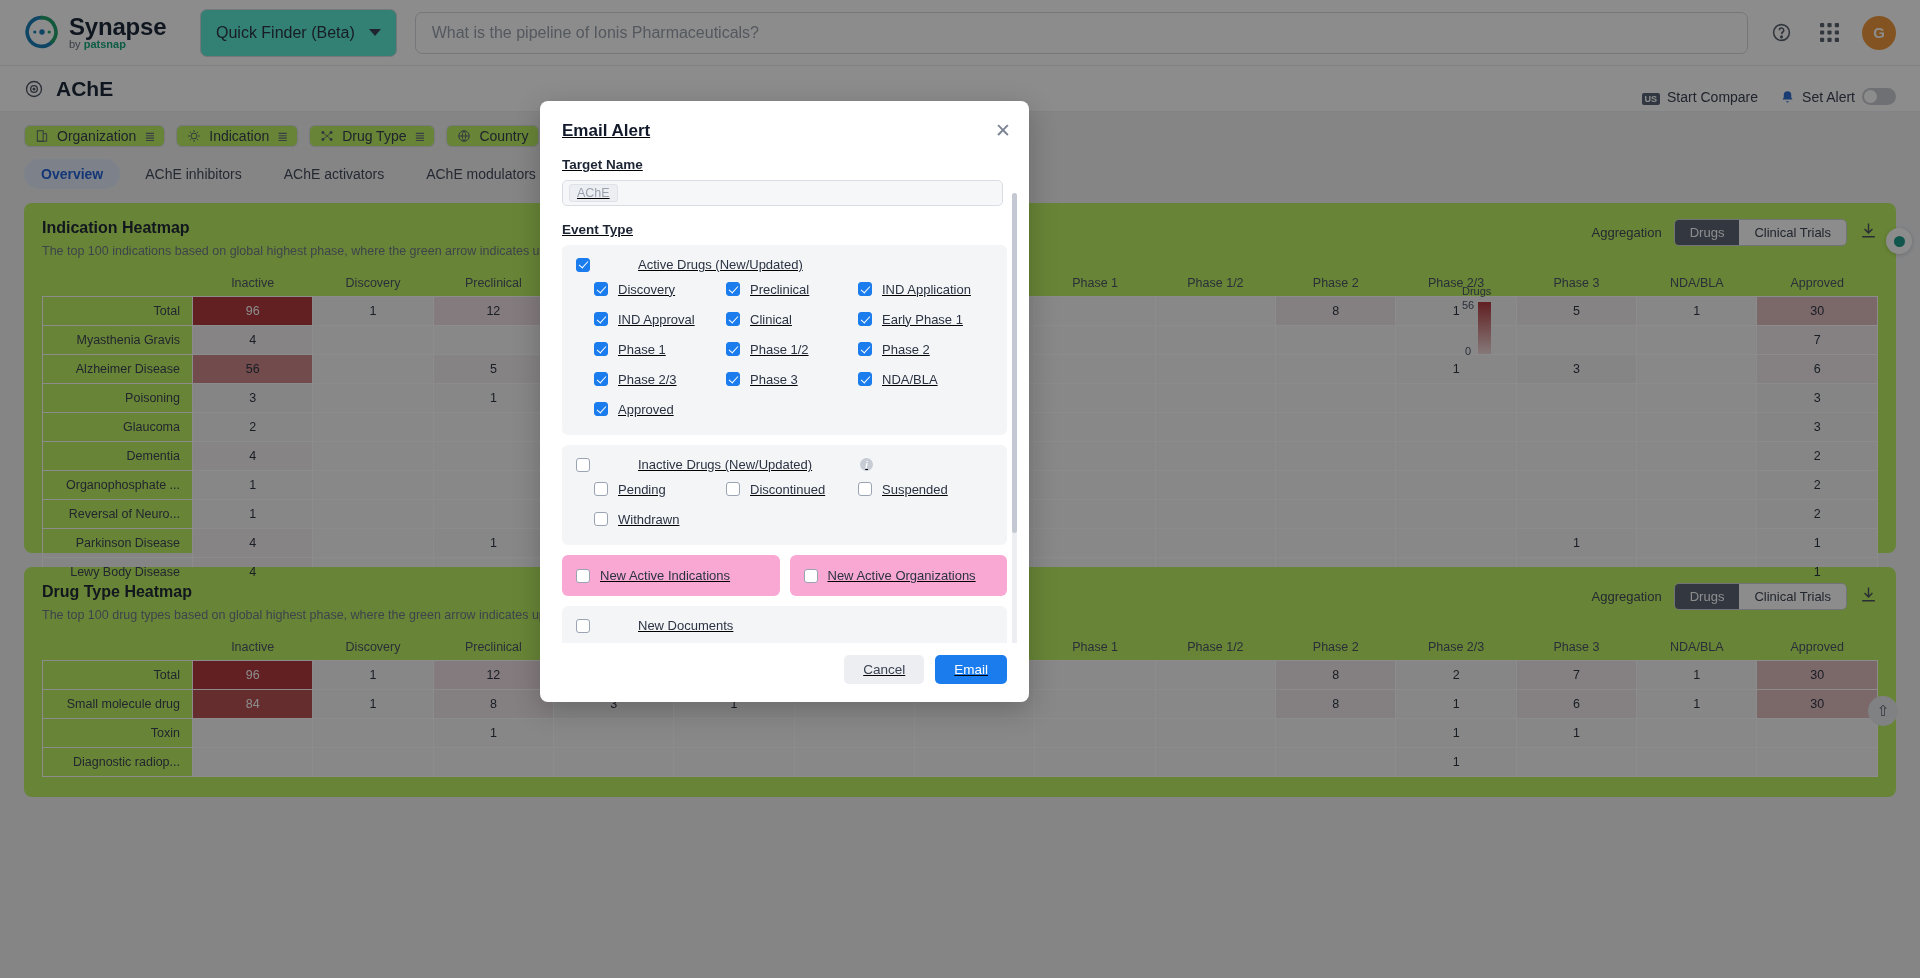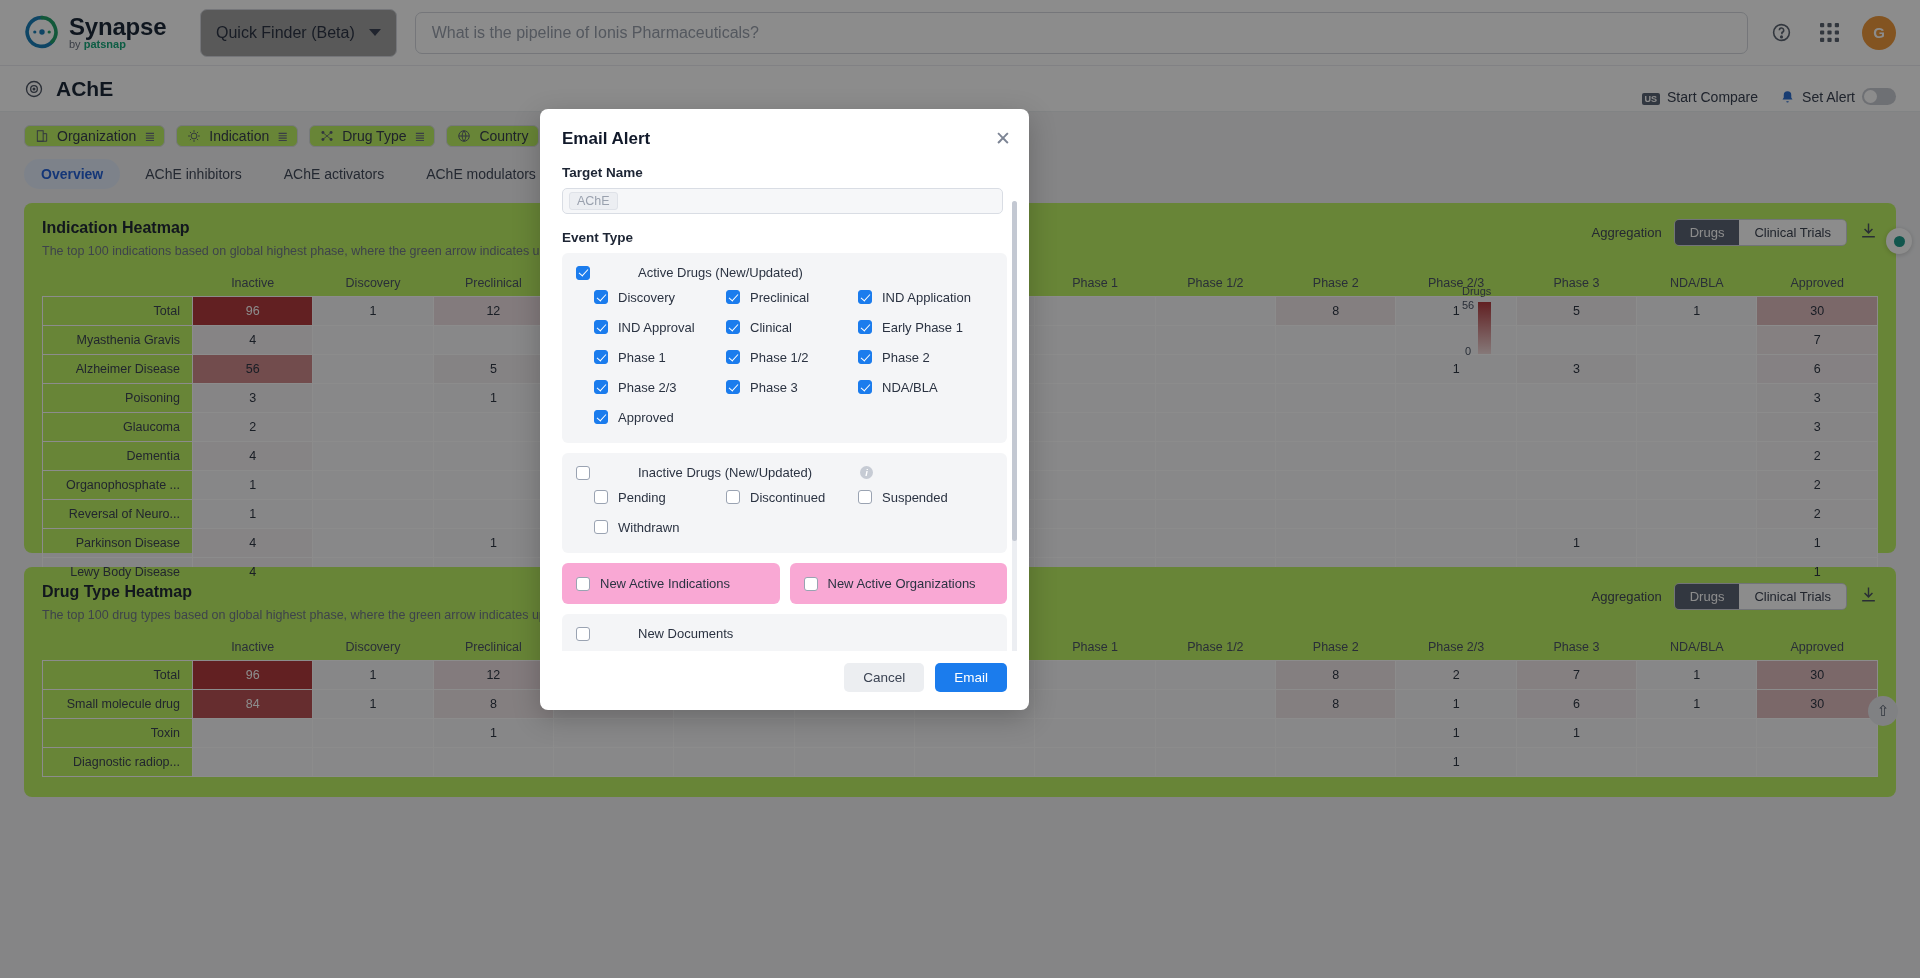--- a/index.html
+++ b/index.html
@@ -22,21 +22,21 @@
   .logo-wrap { display: flex; align-items: center; gap: 9px; width: 158px; }
   .logo-mark { width: 36px; height: 36px; flex: none; }
   .logo-text { line-height: 1.05; }
   .logo-title { font-size: 24px; font-weight: 600; color: #1d2939; letter-spacing: -.2px; }
   .logo-sub { font-size: 11px; color: #6b7280; }
   .logo-sub b { color: #19a97c; font-weight: 700; }
 
   .finder {
     height: 48px; min-width: 178px; border: 1px solid #d5d8de; border-radius: 7px;
     display: flex; align-items: center; justify-content: space-between;
-    padding: 8px 15px; font-size: 16px; color: #2c3444; background: #a3a3a3; gap: 14px;
+    padding: 8px 15px; font-size: 16px; color: #2c3444; background: #5eead4; gap: 14px;
   }
   .caret { width: 0; height: 0; border-left: 6px solid transparent;
            border-right: 6px solid transparent; border-top: 7px solid #3b4354; }
 
   .searchbar {
     flex: 1; height: 42px; border: 1px solid #d5d8de; border-radius: 7px;
     display: flex; align-items: center; padding: 0 16px; background: #fff;
   }
   .searchbar .ph { flex: 1; font-size: 16px; color: #9aa1ad; }
   .icon-btn { width: 30px; height: 30px; display: flex; align-items: center;
@@ -108,23 +108,23 @@
              display:flex; align-items:center; justify-content:center; }
   .chatdot span { width: 11px; height: 11px; border-radius: 50%; background: #1f9d8c; }
   .uparrow { position: absolute; right: 22px; bottom: 252px; width: 30px; height: 30px;
              border-radius: 50%; background: #e9ebef; display:flex; align-items:center;
              justify-content:center; color:#5a6372; font-size:15px; }
 
   
   .overlay { position: absolute; inset: 0; background: rgba(0,0,0,.45); }
 
   .modal {
-    position: absolute; left: 540px; top: 109px; width: 489px; height: 601px;
+    position: absolute; left: 540px; top: 101px; width: 489px; height: 601px;
     background: #fff; border-radius: 8px; box-shadow: 0 8px 28px rgba(0,0,0,.22);
-    display: flex; flex-direction: column; overflow: hidden;
+    display: flex; flex-direction: column; overflow: hidden; text-decoration: underline;
   }
   .modal-head { padding: 20px 22px 2px; position: relative; }
   .modal-title { font-size: 17px; font-weight: 700; color: #11192a; }
   .modal-x { position: absolute; right: 18px; top: 20px; font-size: 19px; color: #7c8494;
              line-height: 1; }
 
   .modal-body { flex: 1; overflow: hidden; padding: 14px 22px 0; position: relative; }
   .scroll-track { position: absolute; right: 12px; top: 50px; width: 5px; height: 487px;
                   border-radius: 3px; background: #eceef2; }
   .scroll-thumb { position: absolute; right: 12px; top: 50px; width: 5px; height: 340px;

